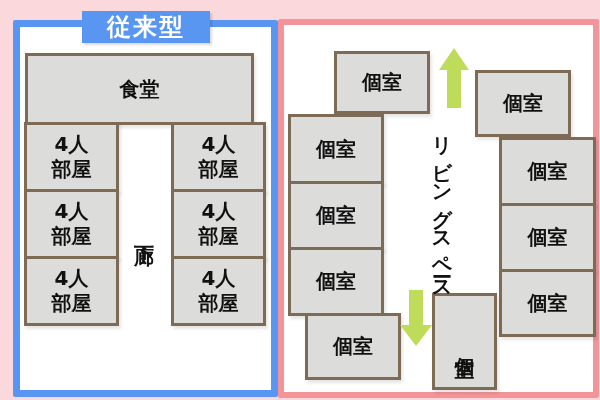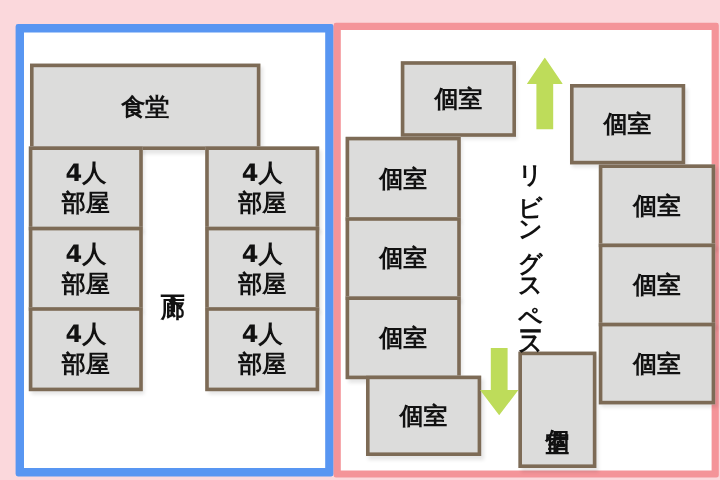--- a/index.html
+++ b/index.html
@@ -50,21 +50,21 @@
     border:3px solid #7d6b56;
     box-sizing:border-box;
     display:flex;align-items:center;justify-content:center;
     font-size:20px;font-weight:600;color:#111111;
     text-align:center;line-height:1.25;
     white-space:pre-line;
     box-shadow:2px 3px 3px rgba(0,0,0,0.10);
     z-index:2;
   }
   
-  .dining{left:25px;top:53px;width:192px;height:72px;}
+  .dining{left:25px;top:53px;width:229px;height:72px;}
   .c-r1l{left:24px;top:122px;width:95px;height:70px;}
   .c-r1r{left:171px;top:122px;width:95px;height:70px;}
   .c-r2l{left:24px;top:189px;width:95px;height:70px;}
   .c-r2r{left:171px;top:189px;width:95px;height:70px;}
   .c-r3l{left:24px;top:256px;width:95px;height:70px;}
   .c-r3r{left:171px;top:256px;width:95px;height:70px;}
   
   .u-l1{left:334px;top:51px;width:96px;height:63px;}
   .u-l2{left:288px;top:114px;width:96px;height:70px;}
   .u-l3{left:288px;top:181px;width:96px;height:69px;}
@@ -91,20 +91,23 @@
   .arrow{position:absolute;z-index:4;}
   .arrow-up{left:439px;top:48px;}
   .arrow-down{left:400px;top:290px;}
 </style>
 </head>
 <body>
 
 <div id="stage">
 
   <div class="panel panel-left"></div>
+  <div class="tag tag-left">
+    <span>従来型</span>
+  </div>
 
   <div class="room dining">
     <span>食堂</span>
   </div>
 
   <div class="room c-r1l">
     <span>4人
 部屋</span>
   </div>
   <div class="room c-r1r">

